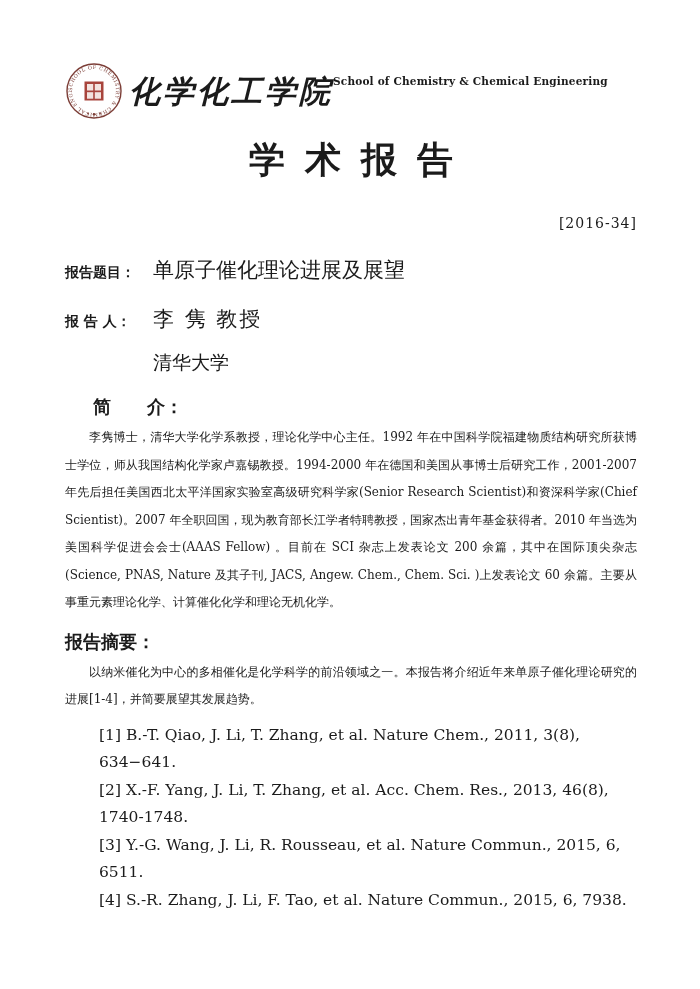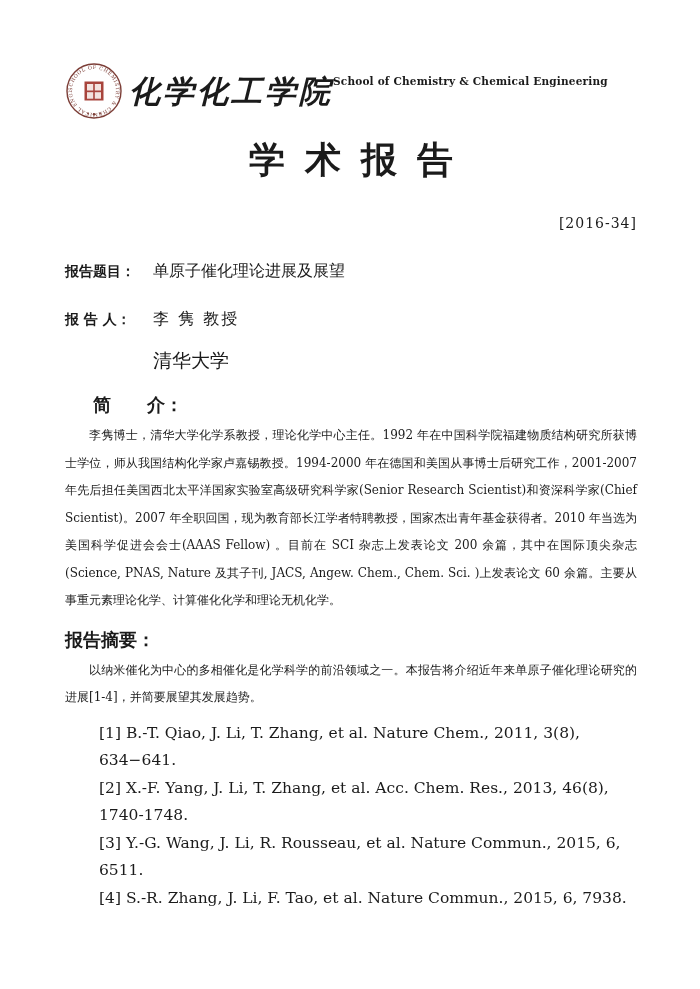--- a/index.html
+++ b/index.html
@@ -42,21 +42,21 @@
   }
   
   .field-row{display:flex;align-items:baseline;line-height:25px;}
   .row-title{margin-top:25px;}
   .row-speaker{margin-top:22px;}
   .field-label{
     flex:0 0 88px;
     font-weight:bold;font-size:14px;
     font-family:"DejaVu Serif","Liberation Serif",serif;
   }
-  .field-value{font-size:16px;}
+  .field-value{font-size:21px;}
   .speaker{letter-spacing:2px;}
   .affiliation{margin:16px 0 0 88px;font-size:19px;line-height:24px;}
   
   .section-heading{
     font-weight:bold;font-size:18px;line-height:24px;
   }
   .h-bio{margin-top:21px;margin-left:28px;}
   .h-abs{margin-top:13px;}
   
   .body-para{

